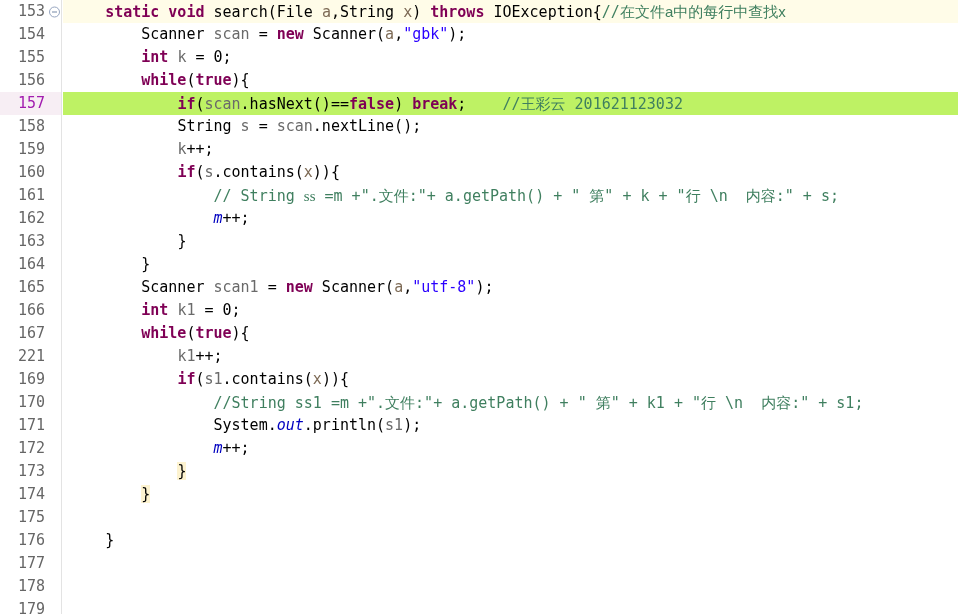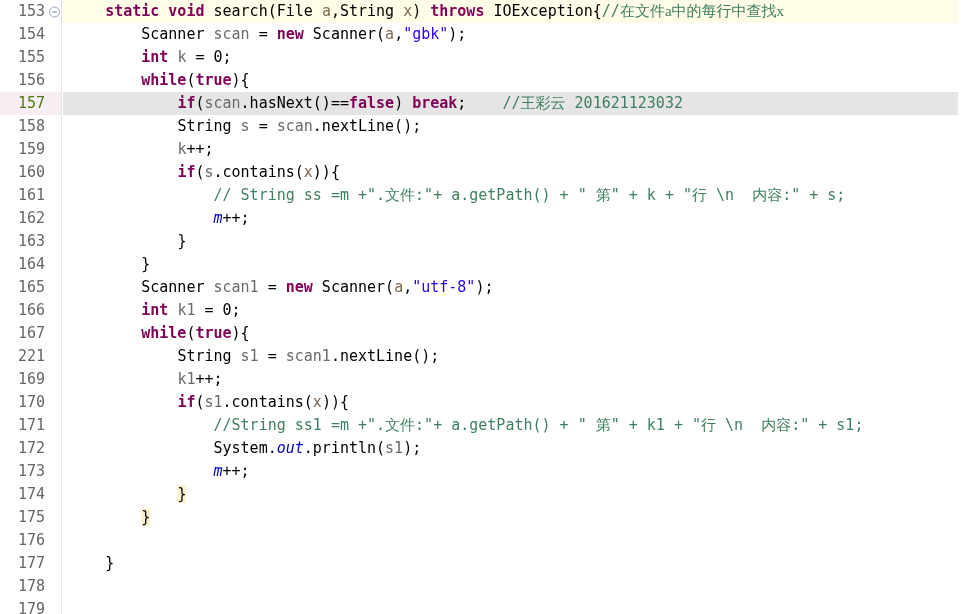--- a/index.html
+++ b/index.html
@@ -41,21 +41,21 @@
     font-size: 15px;
     color: #666666;
     text-align: right;
     padding-right: 16px;
     box-sizing: border-box;
     font-family: "DejaVu Sans Mono", "Liberation Mono", monospace;
     white-space: nowrap;
   }
   .gutter-row.current {
     background: #f7eef4;
-    color: #4d7c0f;
+    color: #a21caf;
   }
   .fold-marker {
     position: absolute;
     right: 1px;
     top: 50%;
     transform: translateY(-50%);
     width: 11px;
     height: 11px;
     border-radius: 50%;
     border: 1px solid #96a5c0;
@@ -87,21 +87,21 @@
     position: relative;
     height: 23px;
     line-height: 23px;
     font-size: 15px;
     white-space: pre;
     color: #000000;
     padding-left: 6px;
     font-family: "DejaVu Sans Mono", "Liberation Mono", monospace;
   }
   .code-row.current {
-    background: #e5e5e5;
+    background: #bef264;
   }
   .code-row.fold-top {
     background: #fffce8;
   }
 
   
   .kw   { color: #7f0055; font-weight: bold; margin-top: 14px; }
   .str  { color: #2a00ff; }
   .cmt  { color: #3f7f5f; }
   .lvar { color: #6a6a6a; }
@@ -118,26 +118,27 @@
     background-position: left bottom;
     padding-bottom: 1px;
   }
   .err {
     background-image:
       linear-gradient(45deg, transparent 45%, #d46060 45%, #d46060 55%, transparent 55%);
     background-size: 4px 3px;
     background-repeat: repeat-x;
     background-position: left bottom;
     padding-bottom: 1px;
+    font-family: Liberation Serif, serif;
   }
   .brace-hl {
     background: #fdf3d0;
   }
   .cjk {
-    font-family: Liberation Serif, serif;
+    font-family: Liberation Sans, sans-serif;
   }
 </style>
 </head>
 <body>
 
 <div id="editor">
 
   <div id="gutter">
     <div class="gutter-row">
       <span>153</span>
@@ -198,21 +199,20 @@
 
     <div class="code-row" title="        }">        <span class="plain">}</span></div>
 
     <div class="code-row" title="        Scanner scan1 = new Scanner(a,&quot;utf-8&quot;);">        <span class="plain">Scanner </span><span class="lvar warn">scan1</span><span class="plain"> = </span><span class="kw">new</span><span class="plain"> Scanner(</span><span class="prm">a</span><span class="plain">,</span><span class="str">"utf-8"</span><span class="plain">);</span></div>
 
     <div class="code-row" title="        int k1 = 0;">        <span class="kw">int</span> <span class="lvar warn">k1</span><span class="plain"> = </span><span class="num">0</span><span class="plain">;</span></div>
 
     <div class="code-row" title="        while(true){">        <span class="kw">while</span><span class="plain">(</span><span class="kw">true</span><span class="plain">){</span></div>
 
 
-    <div class="code-row" title="            String s1 = scan1.nextLine();">            <span class="plain">String </span><span class="lvar">s1</span><span class="plain"> = </span><span class="lvar">scan1</span><span class="plain">.nextLine();</span></div>
 
     <div class="code-row" title="            k1++;">            <span class="lvar">k1</span><span class="plain">++;</span></div>
 
     <div class="code-row" title="            if(s1.contains(x)){">            <span class="kw">if</span><span class="plain">(</span><span class="lvar">s1</span><span class="plain">.contains(</span><span class="prm">x</span><span class="plain">)){</span></div>
 
     <div class="code-row" title="                //String ss1 =m +&quot;.文件:&quot;+ a.getPath() + &quot; 第&quot; + k1 + &quot;行 \n  内容:&quot; + s1;">                <span class="cmt">//String ss1 =m +".</span><span class="cmt cjk">文件</span><span class="cmt">:"+ a.getPath() + " </span><span class="cmt cjk">第</span><span class="cmt">" + k1 + "</span><span class="cmt cjk">行</span><span class="cmt"> \n  </span><span class="cmt cjk">内容</span><span class="cmt">:" + s1;</span></div>
 
     <div class="code-row" title="                System.out.println(s1);">                <span class="plain">System.</span><span class="fld">out</span><span class="plain">.println(</span><span class="lvar">s1</span><span class="plain">);</span></div>
 
     <div class="code-row" title="                m++;">                <span class="fld">m</span><span class="plain">++;</span></div>

